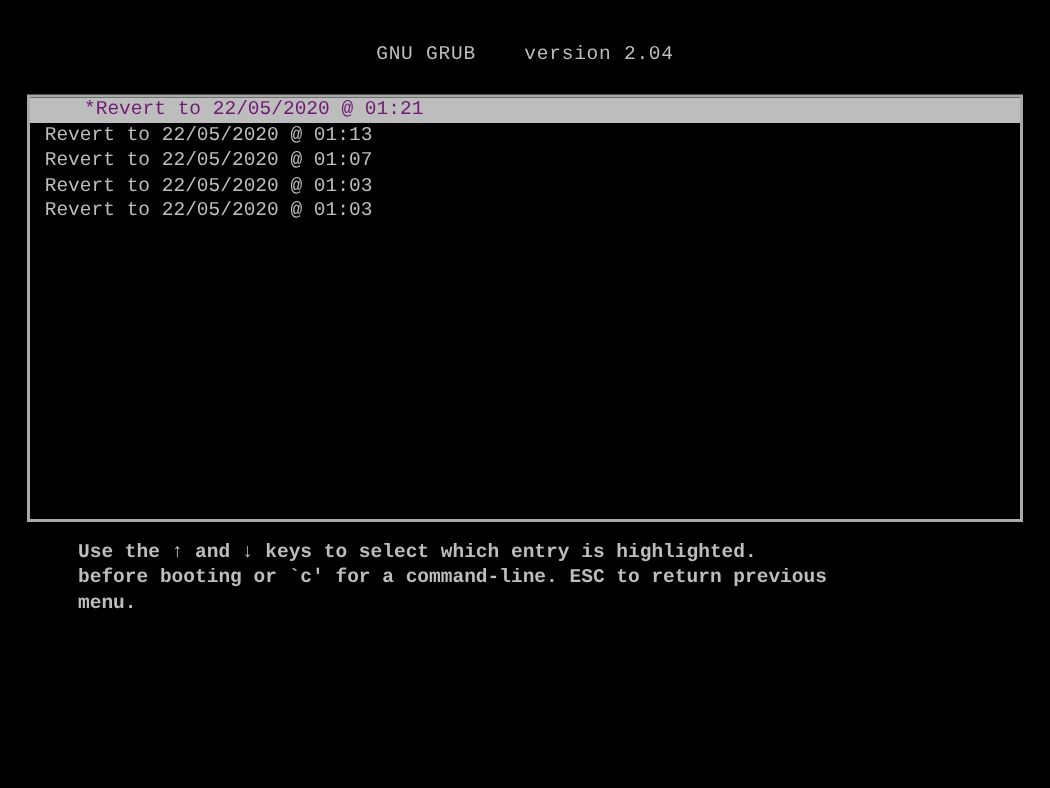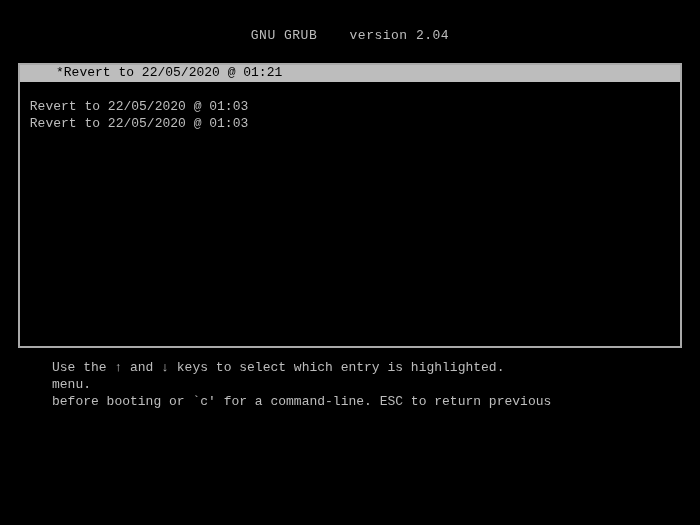--- a/index.html
+++ b/index.html
@@ -37,51 +37,53 @@
       padding: 0;
       overflow: hidden;
     }
     .menu-item {
       white-space: pre;
       padding: 0 2px;
       cursor: pointer;
     }
     .menu-item.selected {
       background: #bdbdbd;
-      color: #000000;
+      color: #701a75;
       padding-left: 36px;
     }
     .menu-item .marker {
       display: inline;
     }
     .menu-item .label {
       display: inline;
     }
     .instructions {
       margin: 12px 52px 0 52px;
       white-space: normal;
+      font-weight: bold;
     }
     .instructions .line {
       display: block;
     }
   </style>
 </head>
 <body>
 
 <div class="header">
   <span class="header-app">GNU GRUB</span>
   <span class="header-version">version 2.04</span>
 </div>
 
 <div class="menu-box">
   <div id="menu-list">
       <div class="menu-item selected"><span class="marker">*</span><span class="label">Revert to 22/05/2020 @ 01:21</span></div>
-      <div class="menu-item"><span class="marker"> </span></div>
+      <div class="menu-item"><span class="marker"> </span><span class="label">Revert to 22/05/2020 @ 01:13</span></div>
+      <div class="menu-item"><span class="marker"> </span><span class="label">Revert to 22/05/2020 @ 01:07</span></div>
       <div class="menu-item"><span class="marker"> </span><span class="label">Revert to 22/05/2020 @ 01:03</span></div>
       <div class="menu-item"><span class="marker"> </span><span class="label">Revert to 22/05/2020 @ 01:03</span></div>
     </div>
 </div>
 
 <div class="instructions">
   <span class="line">Use the ↑ and ↓ keys to select which entry is highlighted.</span>
+  <span class="line">before booting or `c' for a command-line. ESC to return previous</span>
   <span class="line">menu.</span>
-  <span class="line">before booting or `c' for a command-line. ESC to return previous</span>
 </div>
 
 </body></html>

